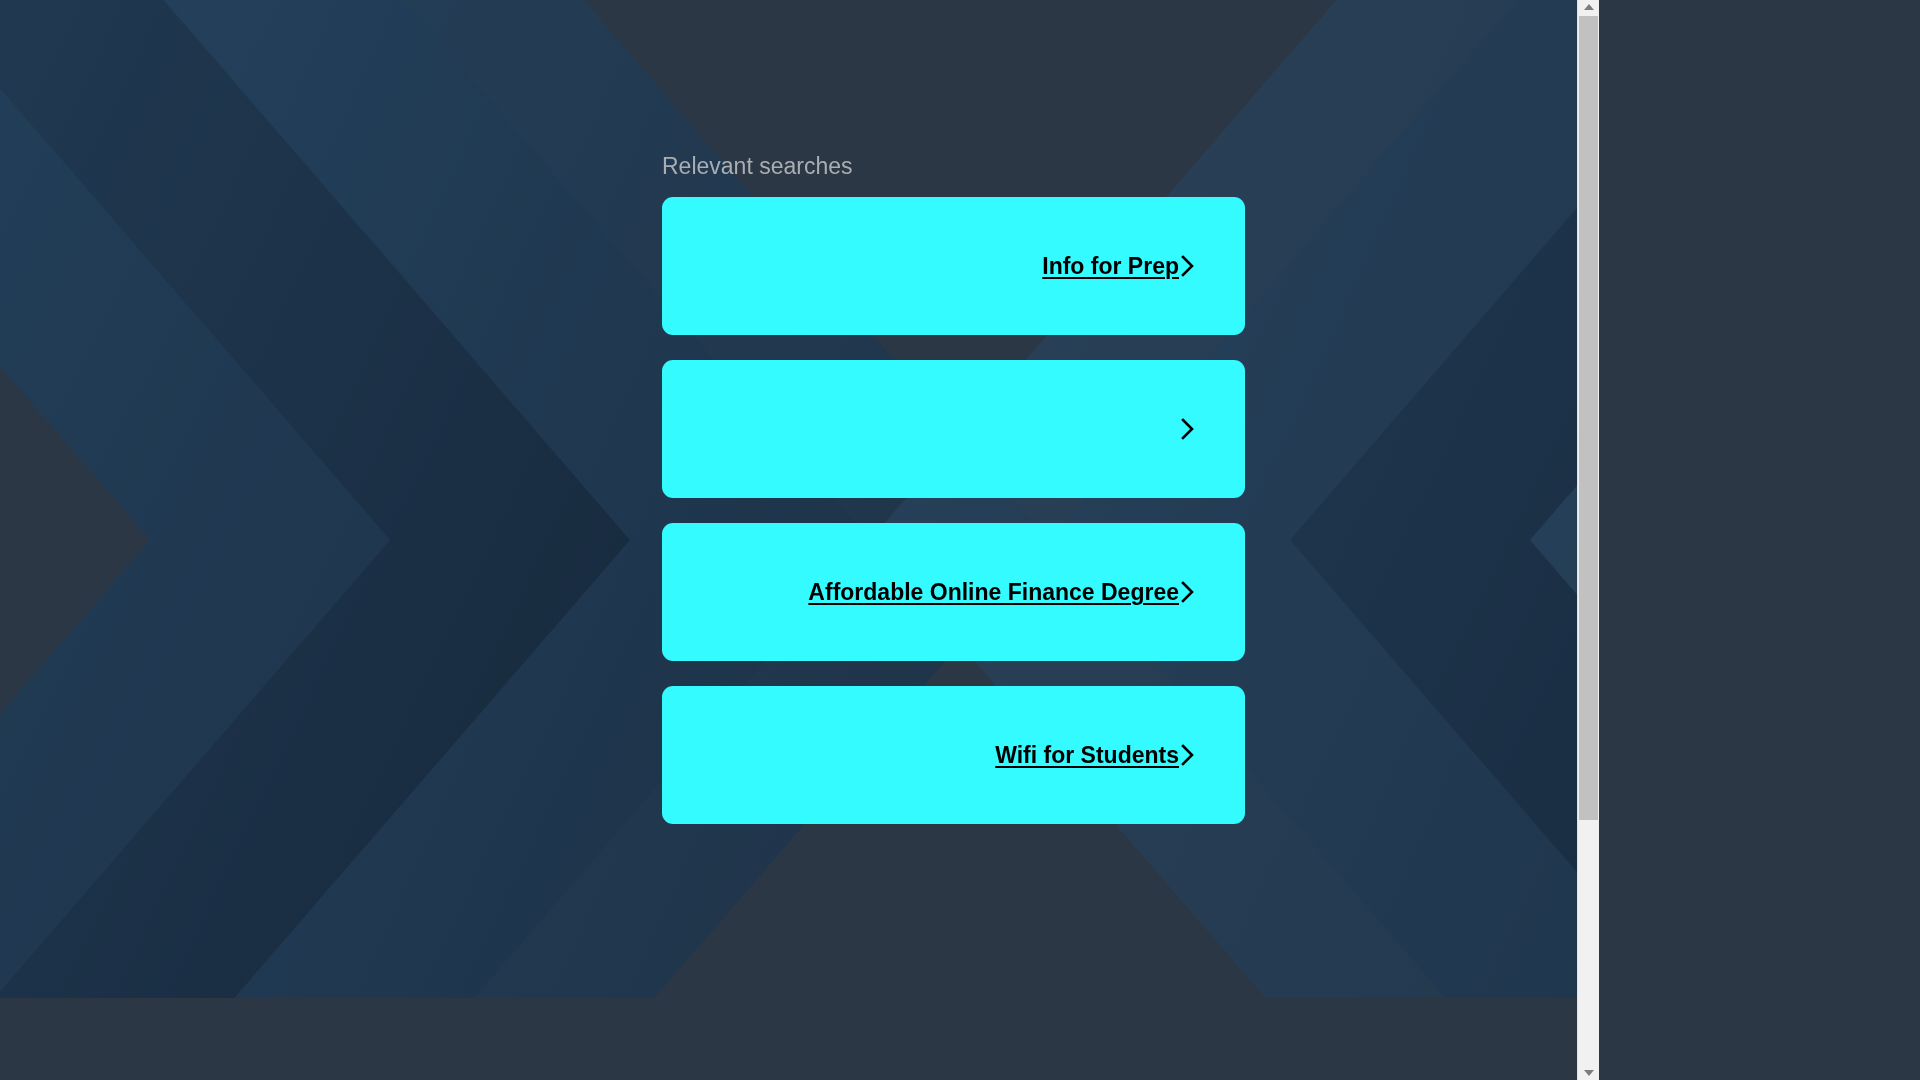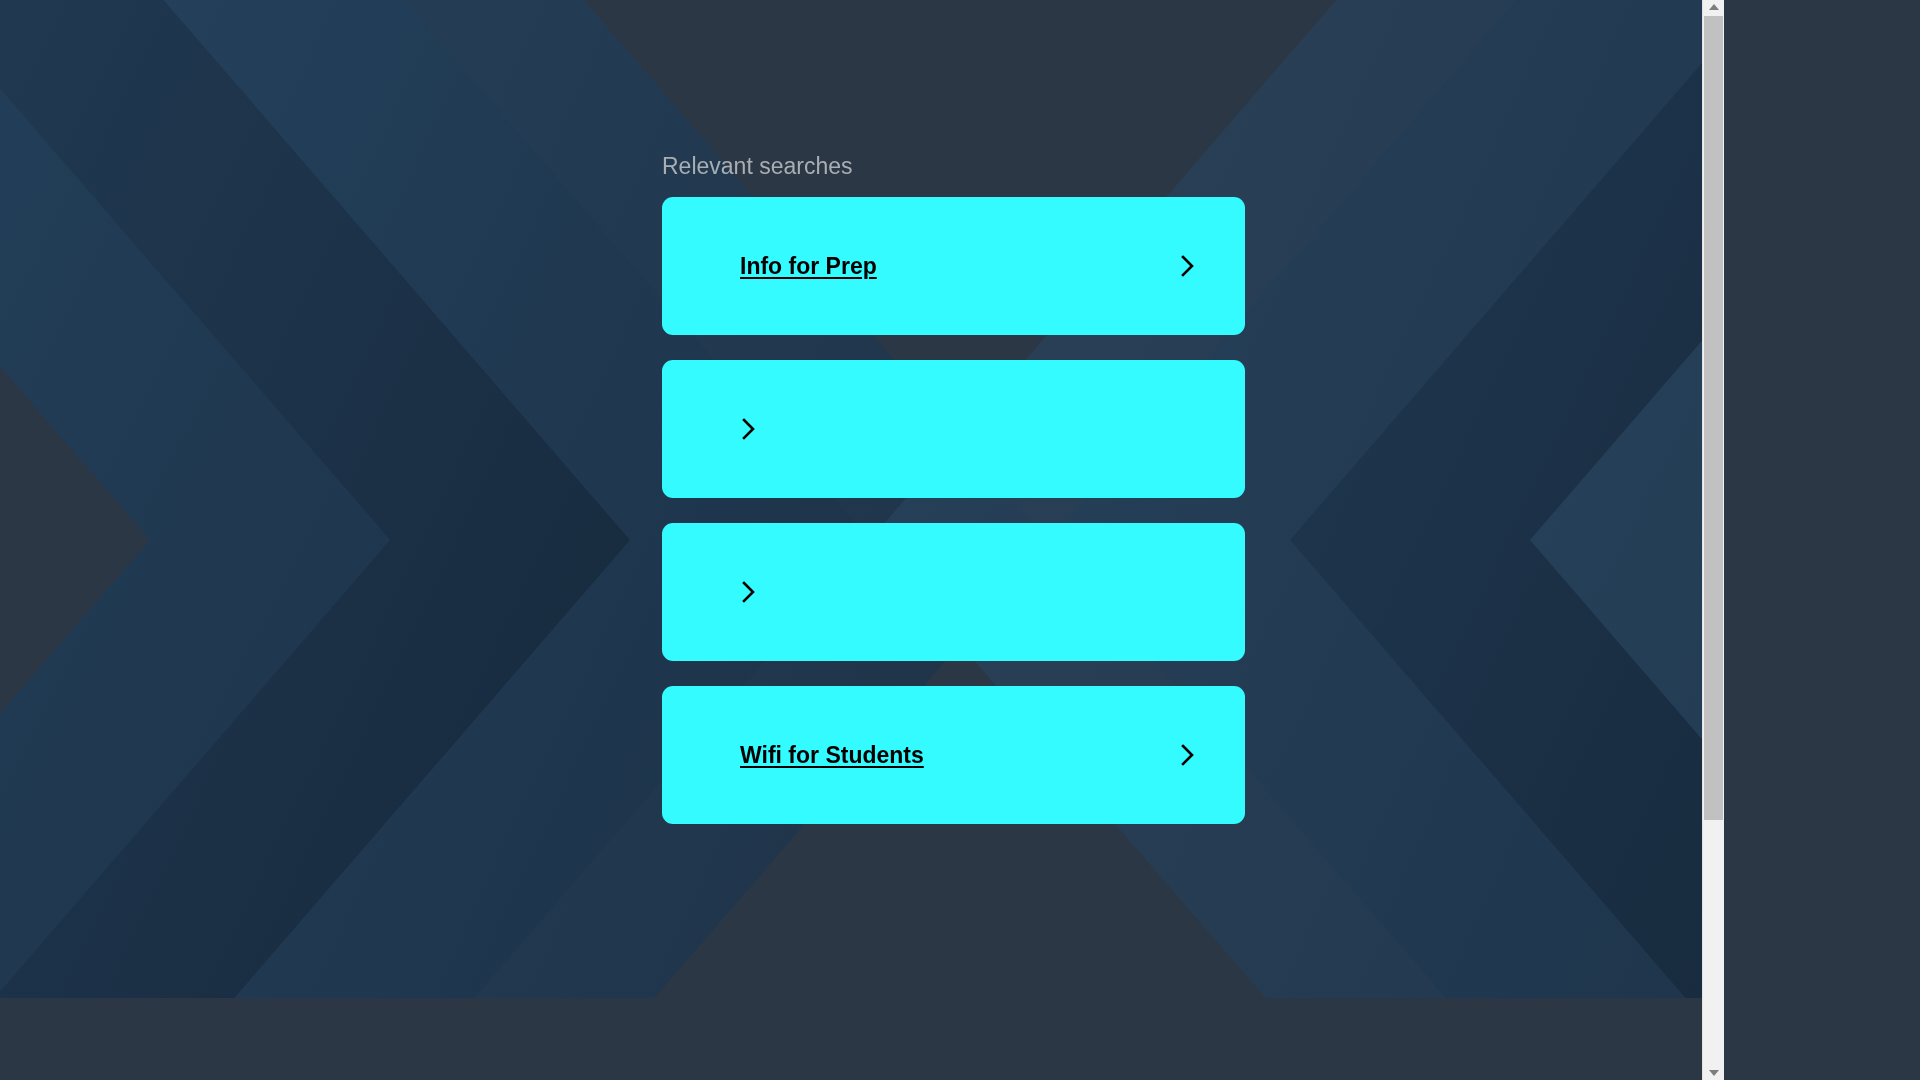--- a/index.html
+++ b/index.html
@@ -8,21 +8,21 @@
     padding: 0;
     width: 1920px;
     height: 1080px;
     overflow: hidden;
     background: #2b3745;
     font-family: "Liberation Sans", sans-serif;
   }
 
   #page {
     position: relative;
-    width: 1724px;
+    width: 1599px;
     height: 1080px;
     background: #2b3745;
     overflow: hidden;
   }
 
   
   .bg-layer {
     position: absolute;
     inset: 0;
     overflow: hidden;
@@ -86,22 +86,21 @@
   }
 
   .card-inner {
     position: absolute;
     left: 60px;
     right: 48px;
     top: 50%;
     transform: translateY(-50%);
     display: flex;
     align-items: center;
-    justify-content: space-between;
-    margin-left: 18px;
+    justify-content: flex-end;
   }
 
   .card-label {
     color: #000000;
     font-size: 23px;
     font-weight: bold;
     line-height: 28px;
     text-decoration: underline;
     text-underline-offset: 3px;
     text-decoration-thickness: 2px;
@@ -218,20 +217,21 @@
           <span class="chevron-icon">
             <svg width="18" height="26" viewBox="0 0 18 26">
               <polyline points="4,4 13,13 4,22" fill="none" stroke="#000" stroke-width="2.6" stroke-linecap="square" stroke-linejoin="miter"></polyline>
             </svg>
           </span>
         </div>
       </li>
 
       <li class="card">
         <div class="card-inner">
+          <span class="card-label">Affordable Online Finance Degree</span>
           <span class="chevron-icon">
             <svg width="18" height="26" viewBox="0 0 18 26">
               <polyline points="4,4 13,13 4,22" fill="none" stroke="#000" stroke-width="2.6" stroke-linecap="square" stroke-linejoin="miter"></polyline>
             </svg>
           </span>
         </div>
       </li>
 
 
       <li class="card">

